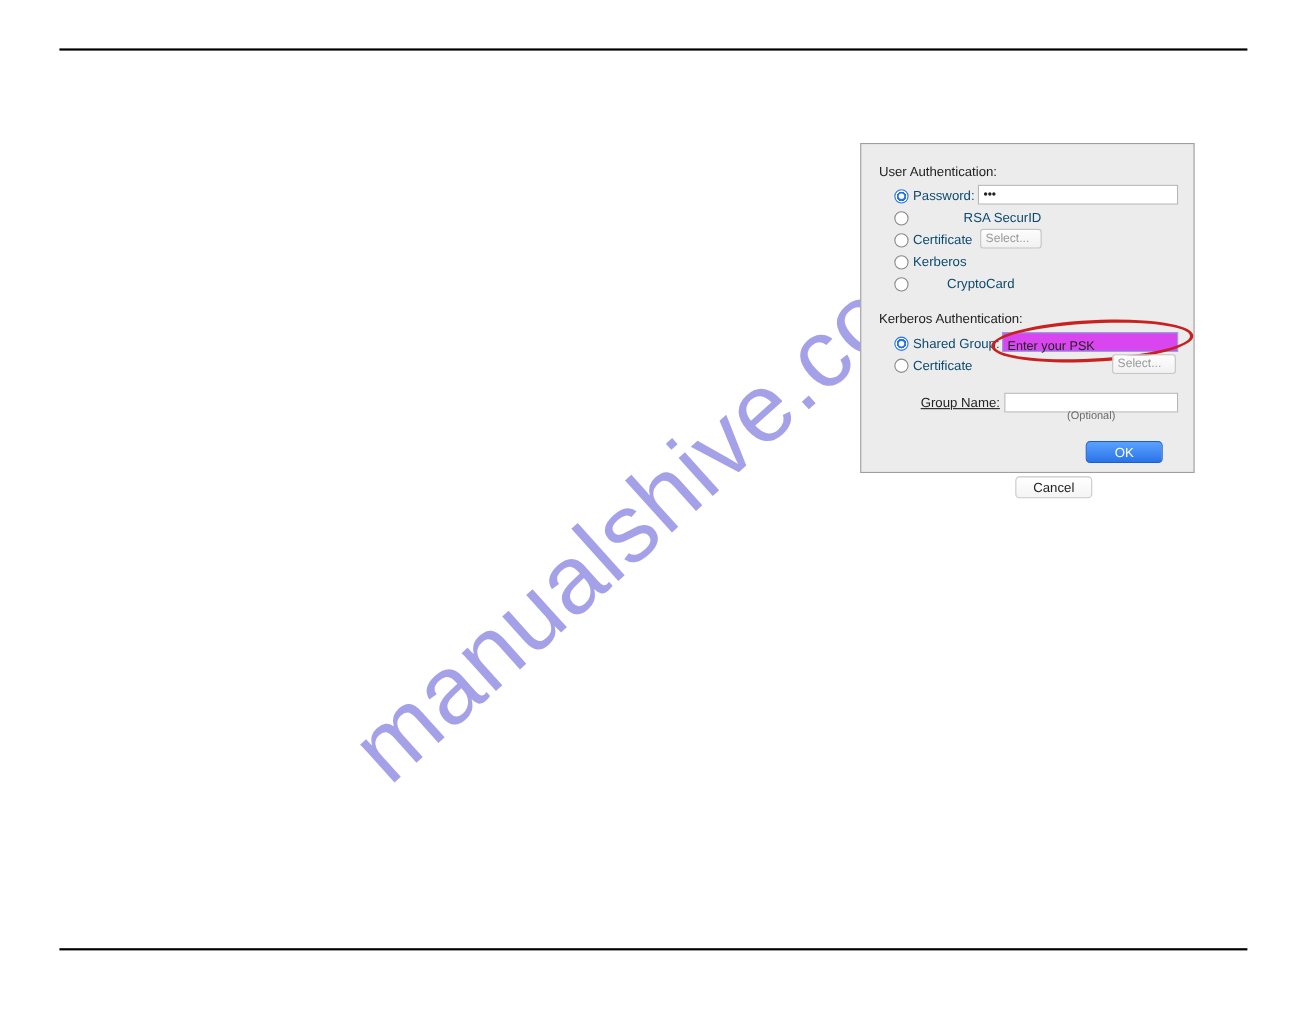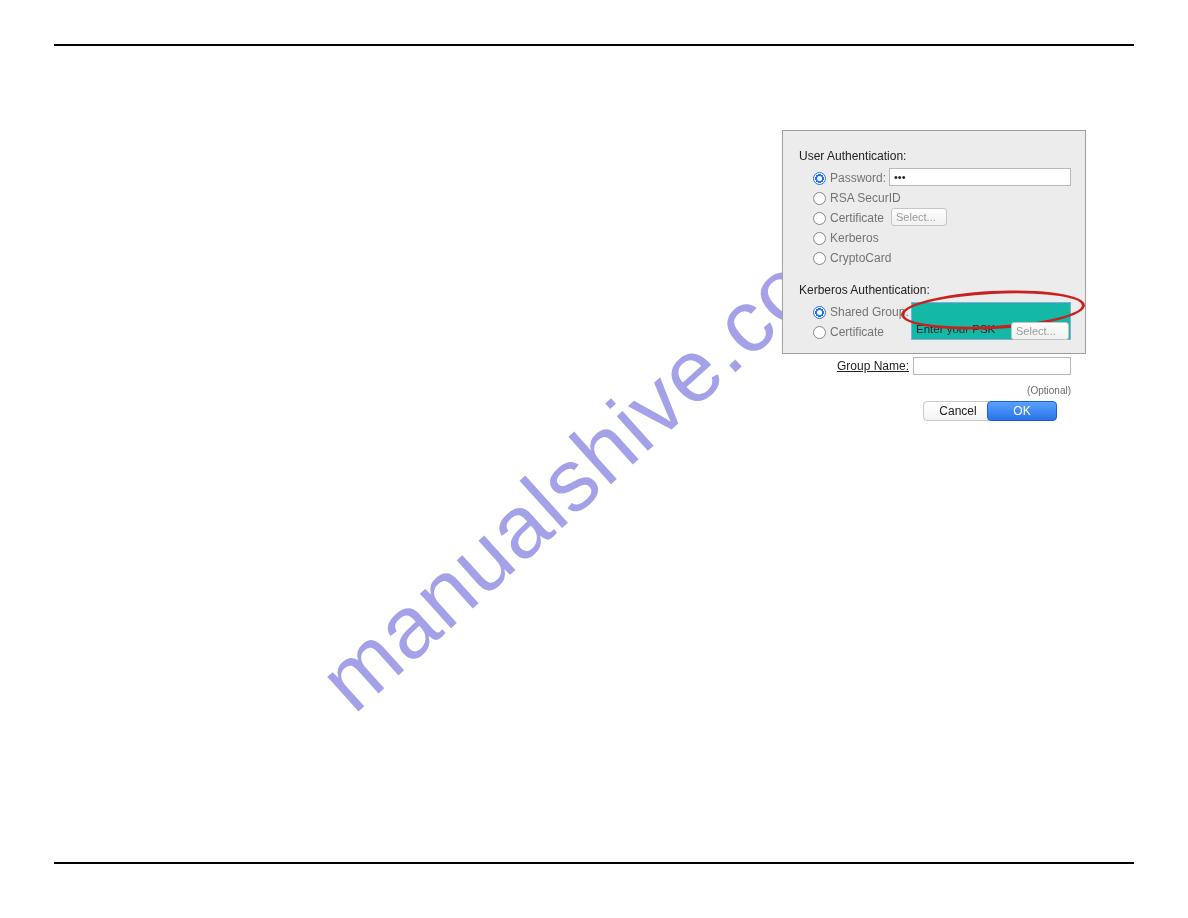--- a/index.html
+++ b/index.html
@@ -38,21 +38,21 @@
     pointer-events: none;
     font-family: "Segoe UI", Arial, sans-serif;
   }
 
   
   .dialog {
     position: absolute;
     left: 782px;
     top: 130px;
     width: 304px;
-    height: 224px;
+    height: 300px;
     background: #ececec;
     border: 1px solid #9e9e9e;
     font-size: 12px;
     color: #222;
   }
   .section-heading {
     position: absolute;
     left: 16px;
     font-size: 12px;
   }
@@ -82,28 +82,28 @@
     border-color: #2a73e8;
     background: radial-gradient(circle, #2a88ff 0%, #1e6fe6 55%, #fff 56%, #fff 100%);
   }
   .radio.selected::after {
     content: "";
     width: 5px; height: 5px; border-radius: 50%;
     background: #fff;
   }
   .radio-label {
     font-size: 12px;
-    color: #737373;
+    color: #0c4a6e;
   }
 
   .row-password { top: 38px; }
-  .row-rsa { top: 58px; }
+  .row-rsa { top: 58px; gap: 46px; }
   .row-cert-user { top: 78px; }
   .row-kerberos { top: 98px; align-items: center; }
-  .row-crypto { top: 118px; }
+  .row-crypto { top: 118px; gap: 31px; }
 
   .row-shared { top: 172px; }
   .row-cert-machine { top: 192px; }
 
   .text-input {
     height: 18px;
     border: 1px solid #b7b7b7;
     background: #fff;
     font-size: 11px;
     padding: 0 4px;
@@ -138,24 +138,24 @@
     top: 191px;
     width: 58px;
   }
 
   .shared-input {
     position: absolute;
     left: 128px;
     top: 171px;
     width: 160px;
     height: 18px;
-    background: #14b8a6;
+    background: #d946ef;
     border: 1px solid #8aa8d8;
     font-size: 11.5px;
-    padding: 18px 4px;
+    padding: 4px 4px;
     line-height: 16px;
     color: #222;
   }
 
   .annot-ellipse {
     position: absolute;
     left: 118px;
     top: 160px;
     width: 184px;
     height: 38px;
@@ -176,42 +176,43 @@
   }
   .group-input {
     position: absolute;
     left: 130px;
     top: 226px;
     width: 158px;
   }
   .optional {
     position: absolute;
     left: 130px;
-    top: 254px;
+    top: 242px;
     width: 158px;
-    text-align: right;
+    text-align: center;
     font-size: 10px;
     color: #6a6a6a;
   }
 
   .btn {
     position: absolute;
     height: 20px;
     width: 70px;
     border-radius: 4px;
     font-size: 12px;
     text-align: center;
     line-height: 18px;
     top: 270px;
   }
   .btn-cancel {
     left: 140px;
     background: linear-gradient(#ffffff,#f4f4f4);
     border: 1px solid #c8c8c8;
     color: #222;
+    margin-top: 32px;
   }
   .btn-ok {
     left: 204px;
     background: linear-gradient(#5aa2ff,#2a73e8);
     border: 1px solid #1c5ecc;
     color: #fff;
   }
 </style>
 </head>
 <body>

